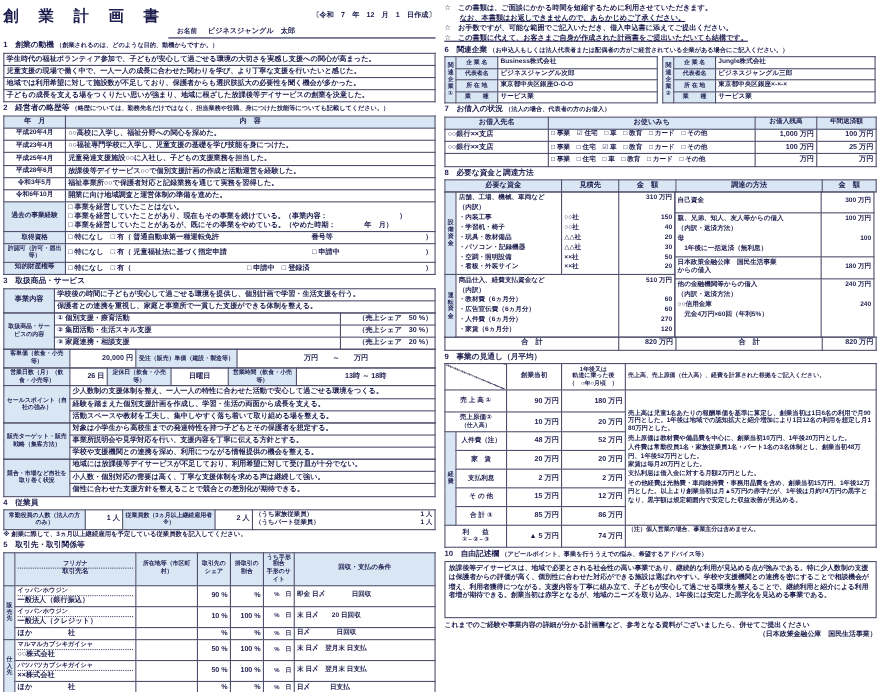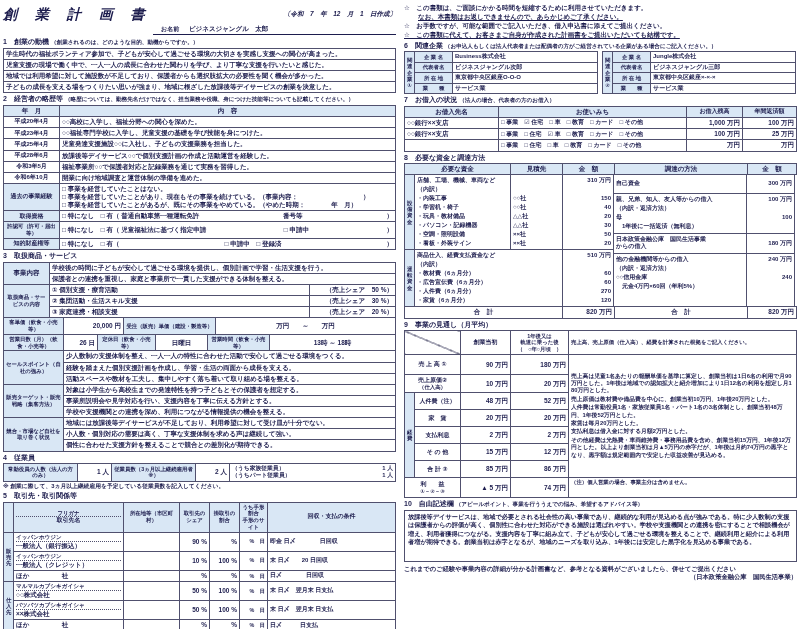--- a/index.html
+++ b/index.html
@@ -1,21 +1,21 @@
 <!DOCTYPE html>
 <html><head>
 <meta charset="utf-8">
 <style>
   * { box-sizing: border-box; margin: 0; padding: 0; }
   html,body { width: 800px; height: 629px; overflow: hidden; background: #fff; }
   body { font-family: "Liberation Sans","DejaVu Sans",sans-serif; color:#1d1d4e; font-size:6.5px; font-weight:bold; line-height:1.25; }
   .pages { display:flex; gap:8px; padding:4px 3px; }
   .page { width:393px; flex:0 0 auto; }
 
-  .titlebar { display:flex; justify-content:space-between; align-items:flex-start; margin:2px 0 1px;font-style:italic; }
+  .titlebar { display:flex; justify-content:space-between; align-items:flex-start; margin:2px 0 1px; }
   .title { font-size:14px; letter-spacing:7px; font-weight:bold; }
   .datenote { font-size:6.5px; margin-top:4px; }
   .nameline { margin:1px 0 3px 150px; border-bottom:1px solid #1d1d4e; padding:0 0 1px 8px; }
   .nameline .nlabel { margin-right:8px; }
 
   .sec-h { font-size:7px; font-weight:bold; margin:2px 0 1px; }
   .sec-h .hnote { font-size:5.6px; font-weight:bold; }
 
   table.t { border-collapse:collapse; width:100%; table-layout:fixed; }
   table.t td { border:1px solid #50506e; padding:1px 2px; vertical-align:middle; overflow:hidden; word-break:break-all; }

